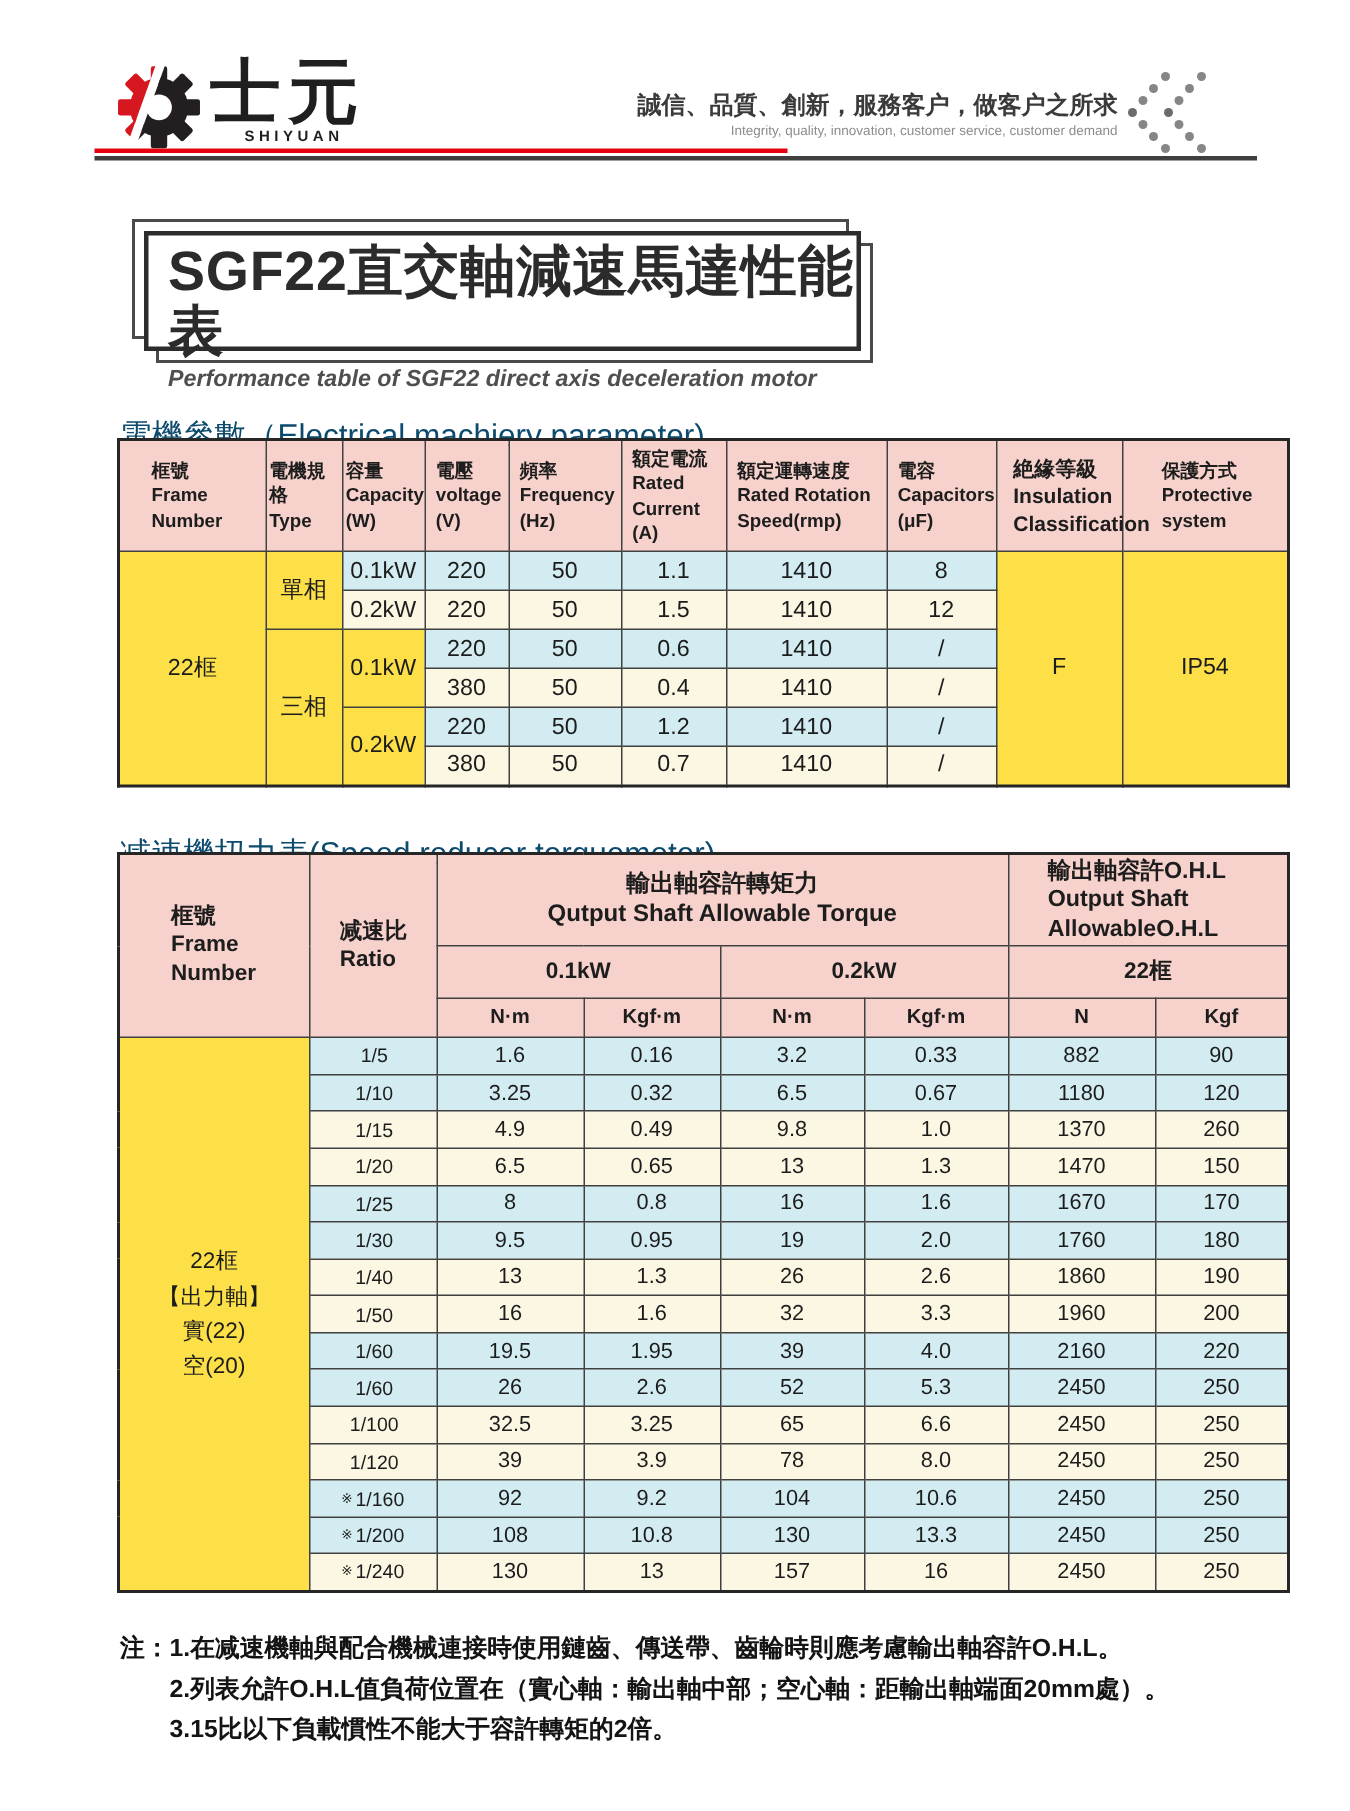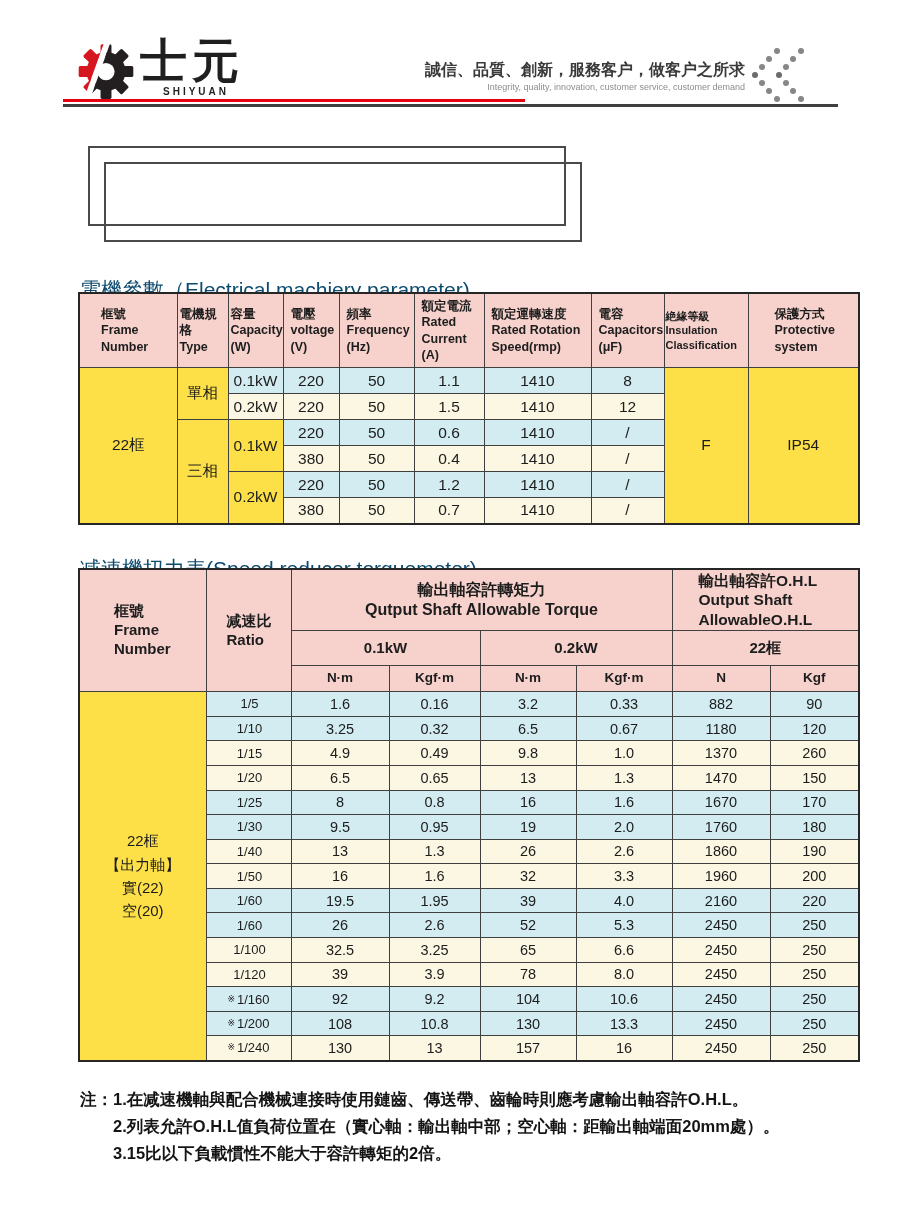--- a/index.html
+++ b/index.html
@@ -51,21 +51,21 @@
   .wcell { background:#fde047; }
   tr.row-blue  td.tinted { background:#d2ecf1; }
   tr.row-cream td.tinted { background:#fbf7e2; }
 
   
   .t1 { top:292px; }
   .t1 thead tr { height:72px; }
   .t1 th { font-size:12.5px; line-height:1.3; padding:4px 2px 4px 7px; }
   .t1 th.first { padding-left:21px; }
   .t1 th.tight { padding-left:2px; padding-right:0; }
-  .t1 th.tight2 { padding-left:1px; padding-right:0; font-size:11px; }
+  .t1 th.tight2 { padding-left:11px; padding-right:0; font-size:14px; }
   .t1 th.last { padding-left:26px; }
   .t1 tbody tr { height:26px; }
   .t1 td { font-size:15.5px; }
 
   
   .t2 { top:568px; }
   .t2 thead tr:nth-child(1) { height:61px; }
   .t2 thead tr:nth-child(2) { height:35px; }
   .t2 thead tr:nth-child(3) { height:26px; }
   .t2 th { line-height:1.25; }
@@ -135,20 +135,24 @@
       <i></i>
       <i></i>
       <i></i>
   </div>
   <div class="rule-red"></div>
   <div class="rule-dark"></div>
 
   <div class="title-block">
     <div class="frame-a"></div>
     <div class="frame-c"></div>
+    <div class="frame-b">
+      <h1 class="page-title">SGF22直交軸減速馬達性能表</h1>
+      <div class="page-subtitle">Performance table of SGF22 direct axis deceleration motor</div>
+    </div>
   </div>
 
   <h2 class="sec-heading sec-1">電機參數（Electrical machiery parameter)</h2>
 
   <table class="t1">
     <colgroup>
       <col style="width:98px">
         <col style="width:51px">
         <col style="width:55px">
         <col style="width:56px">

